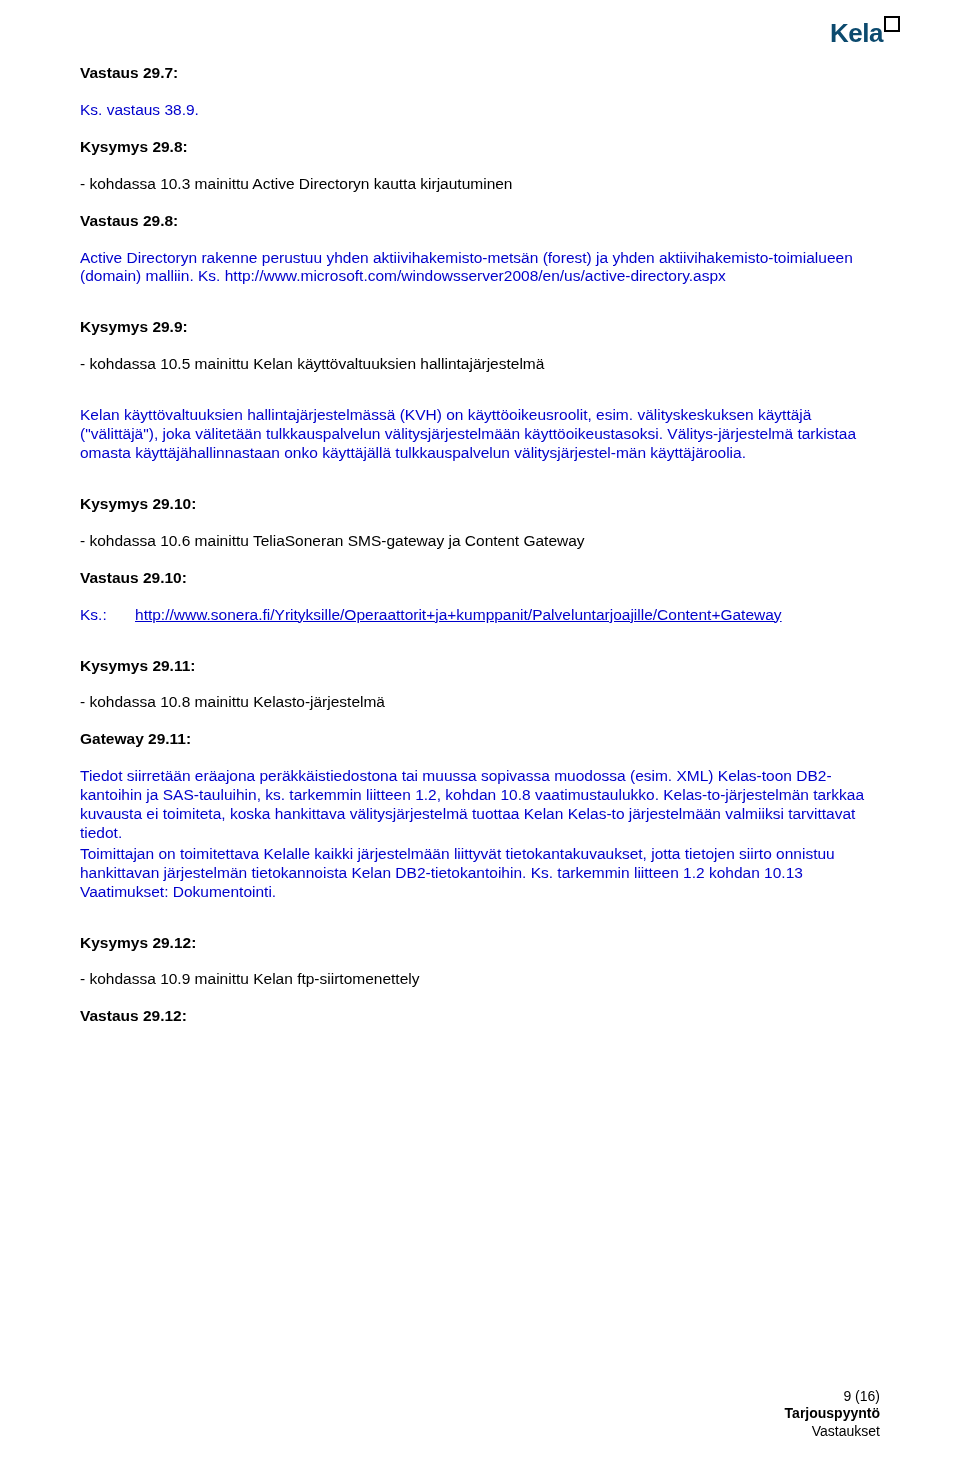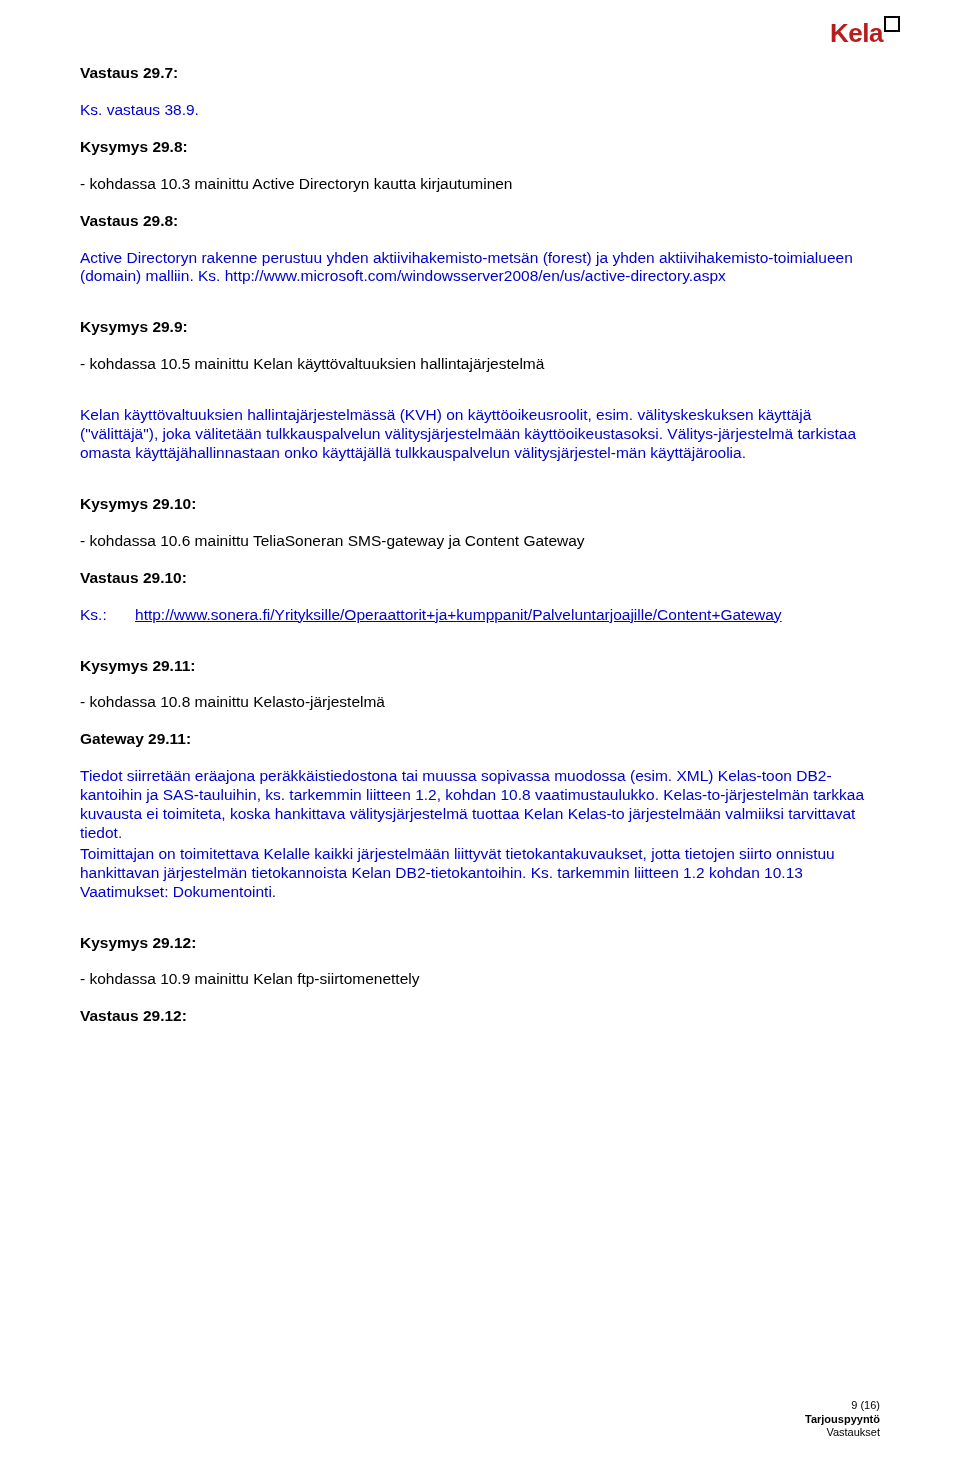--- a/index.html
+++ b/index.html
@@ -20,21 +20,21 @@
     box-sizing: border-box;
     position: relative;
   }
   .logo {
     position: absolute;
     top: 18px;
     right: 60px;
     font-weight: 900;
     font-size: 26px;
     letter-spacing: -0.5px;
-    color: #b91c1c;
+    color: #0c4a6e;
     display: flex;
     align-items: flex-start;
   }
   .logo .reg {
     font-size: 12px;
     margin-top: -2px;
     margin-left: 1px;
     border: 2px solid #000;
     width: 12px;
     height: 12px;
@@ -48,21 +48,21 @@
   .para { margin: 0 0 18px 0; }
   .para-tight { margin: 0 0 2px 0; }
   .blue { color: #0000cc; }
   a.link { color: #0000cc; text-decoration: underline; margin-left: 24px; }
   .spacer-sm { height: 14px; }
   .footer {
     position: absolute;
     right: 80px;
     bottom: 20px;
     text-align: right;
-    font-size: 11px;
+    font-size: 14px;
     line-height: 1.25;
   }
   .footer .bold { font-weight: 700; }
 </style>
 </head>
 <body>
 
 <div class="page">
 
   <div class="logo">

